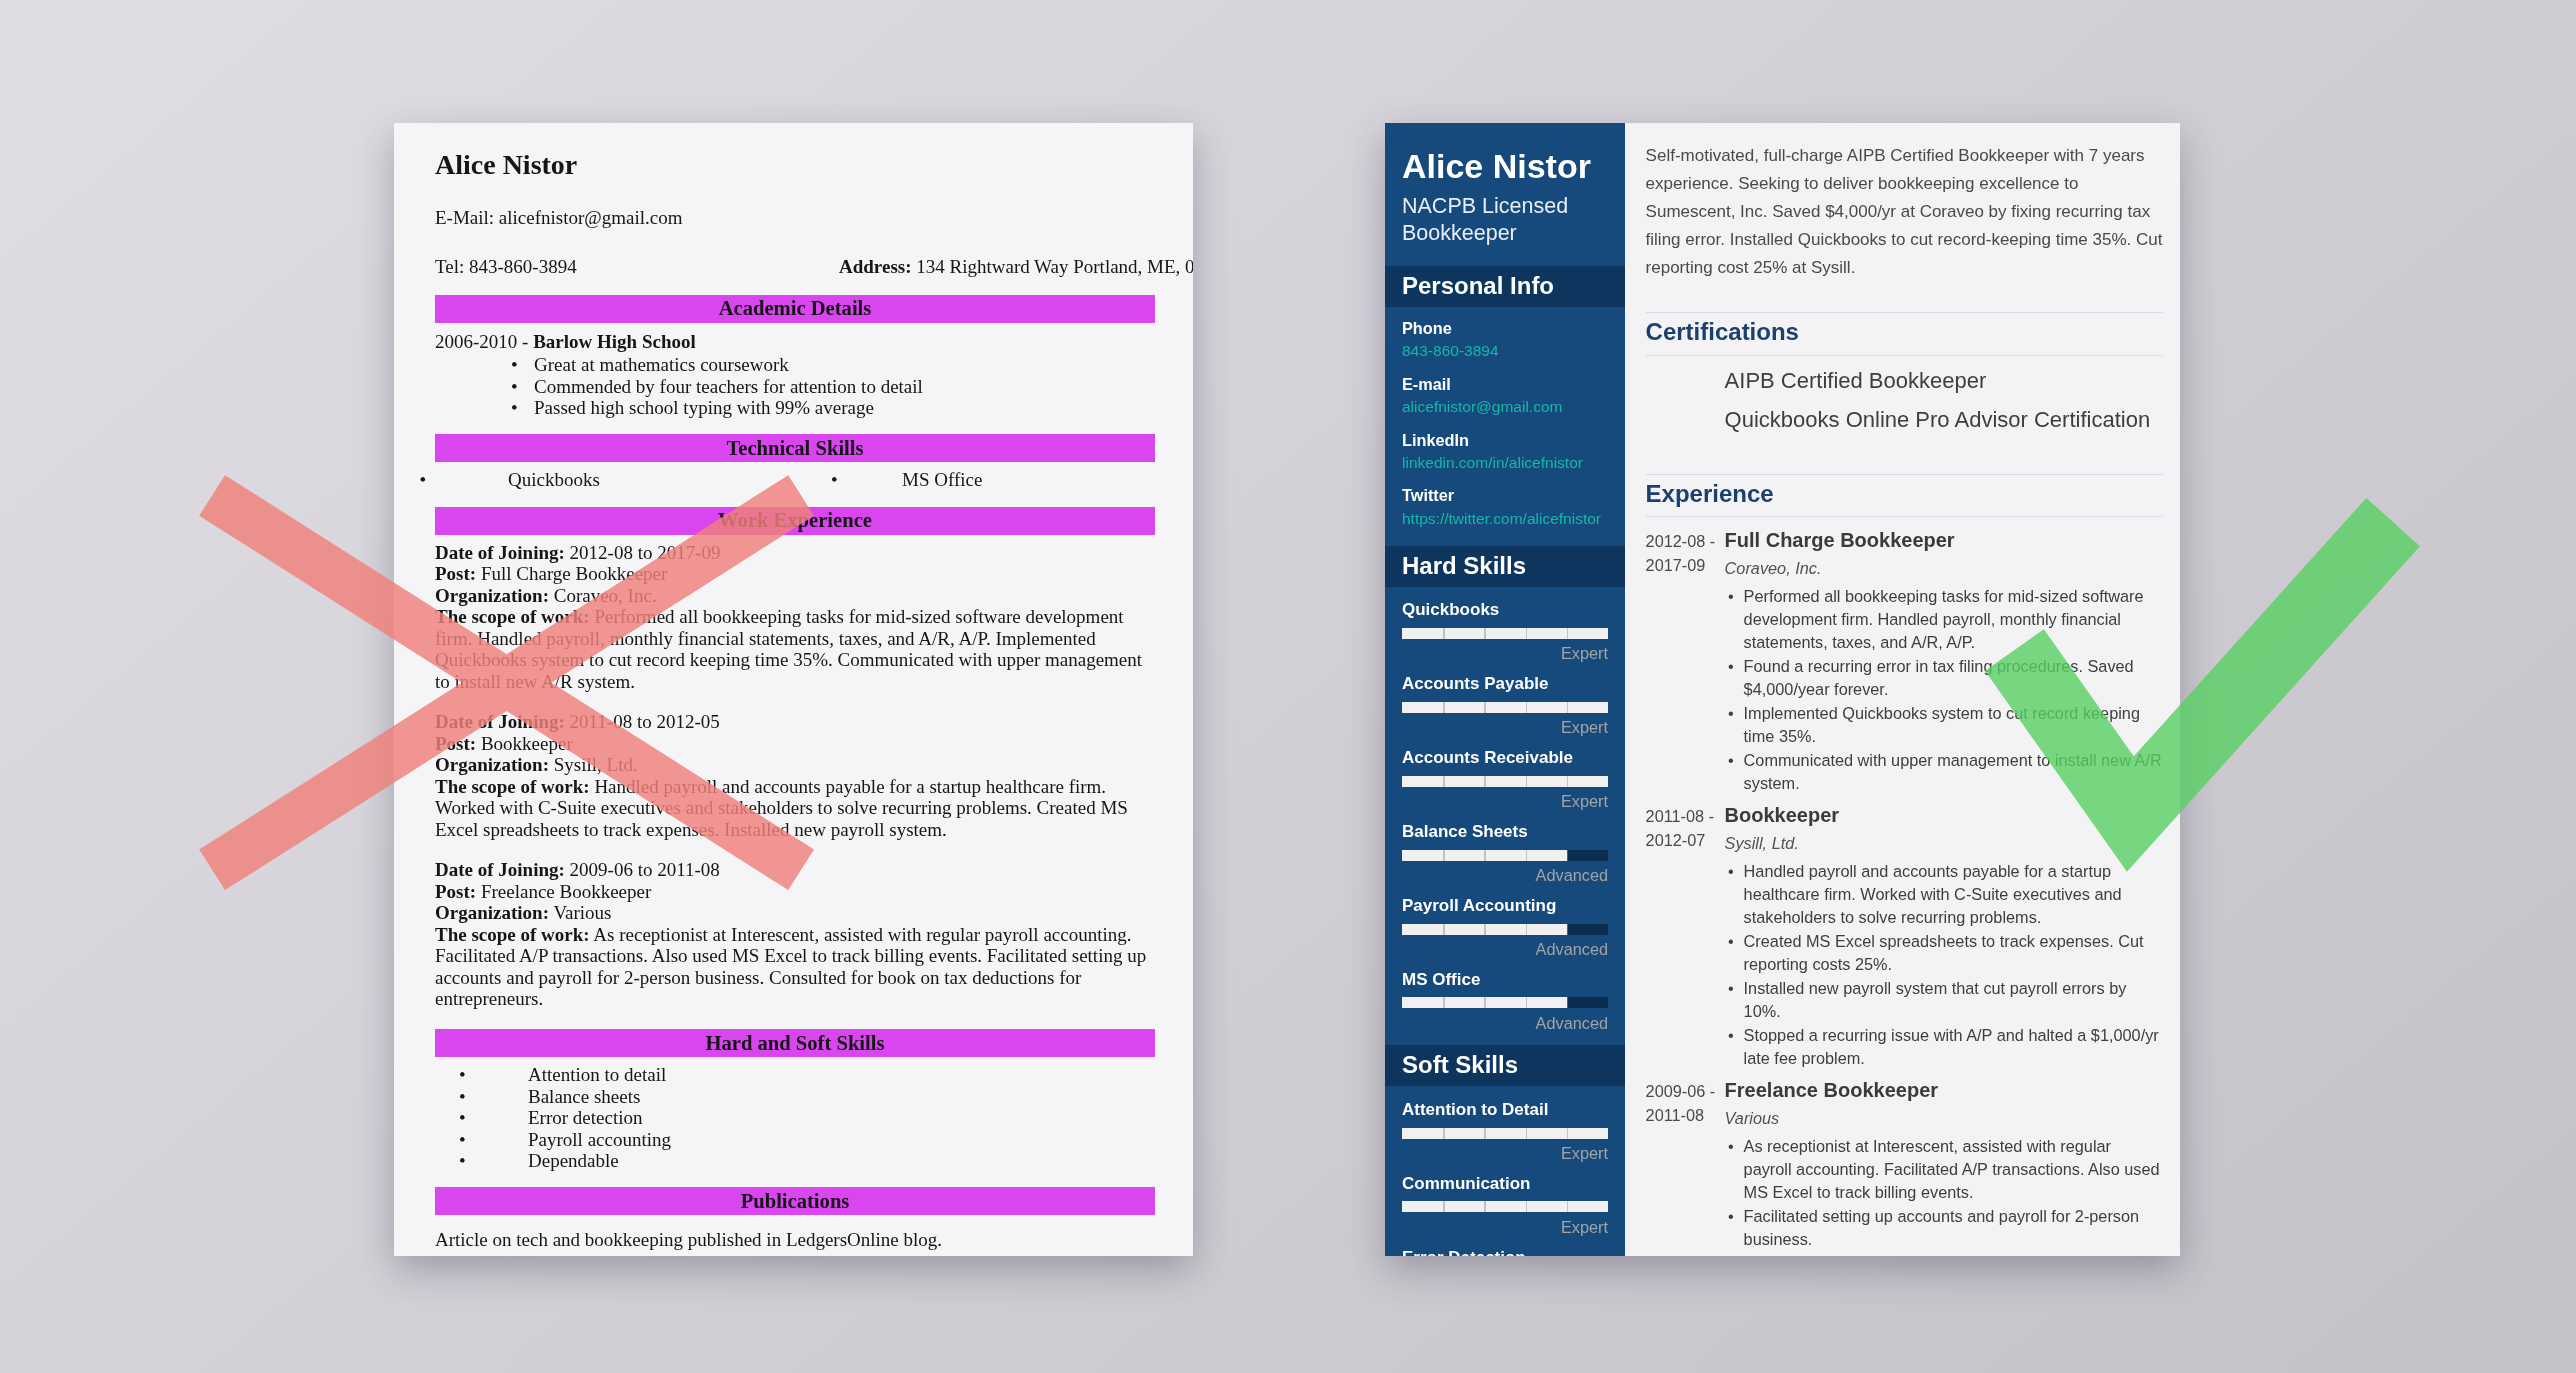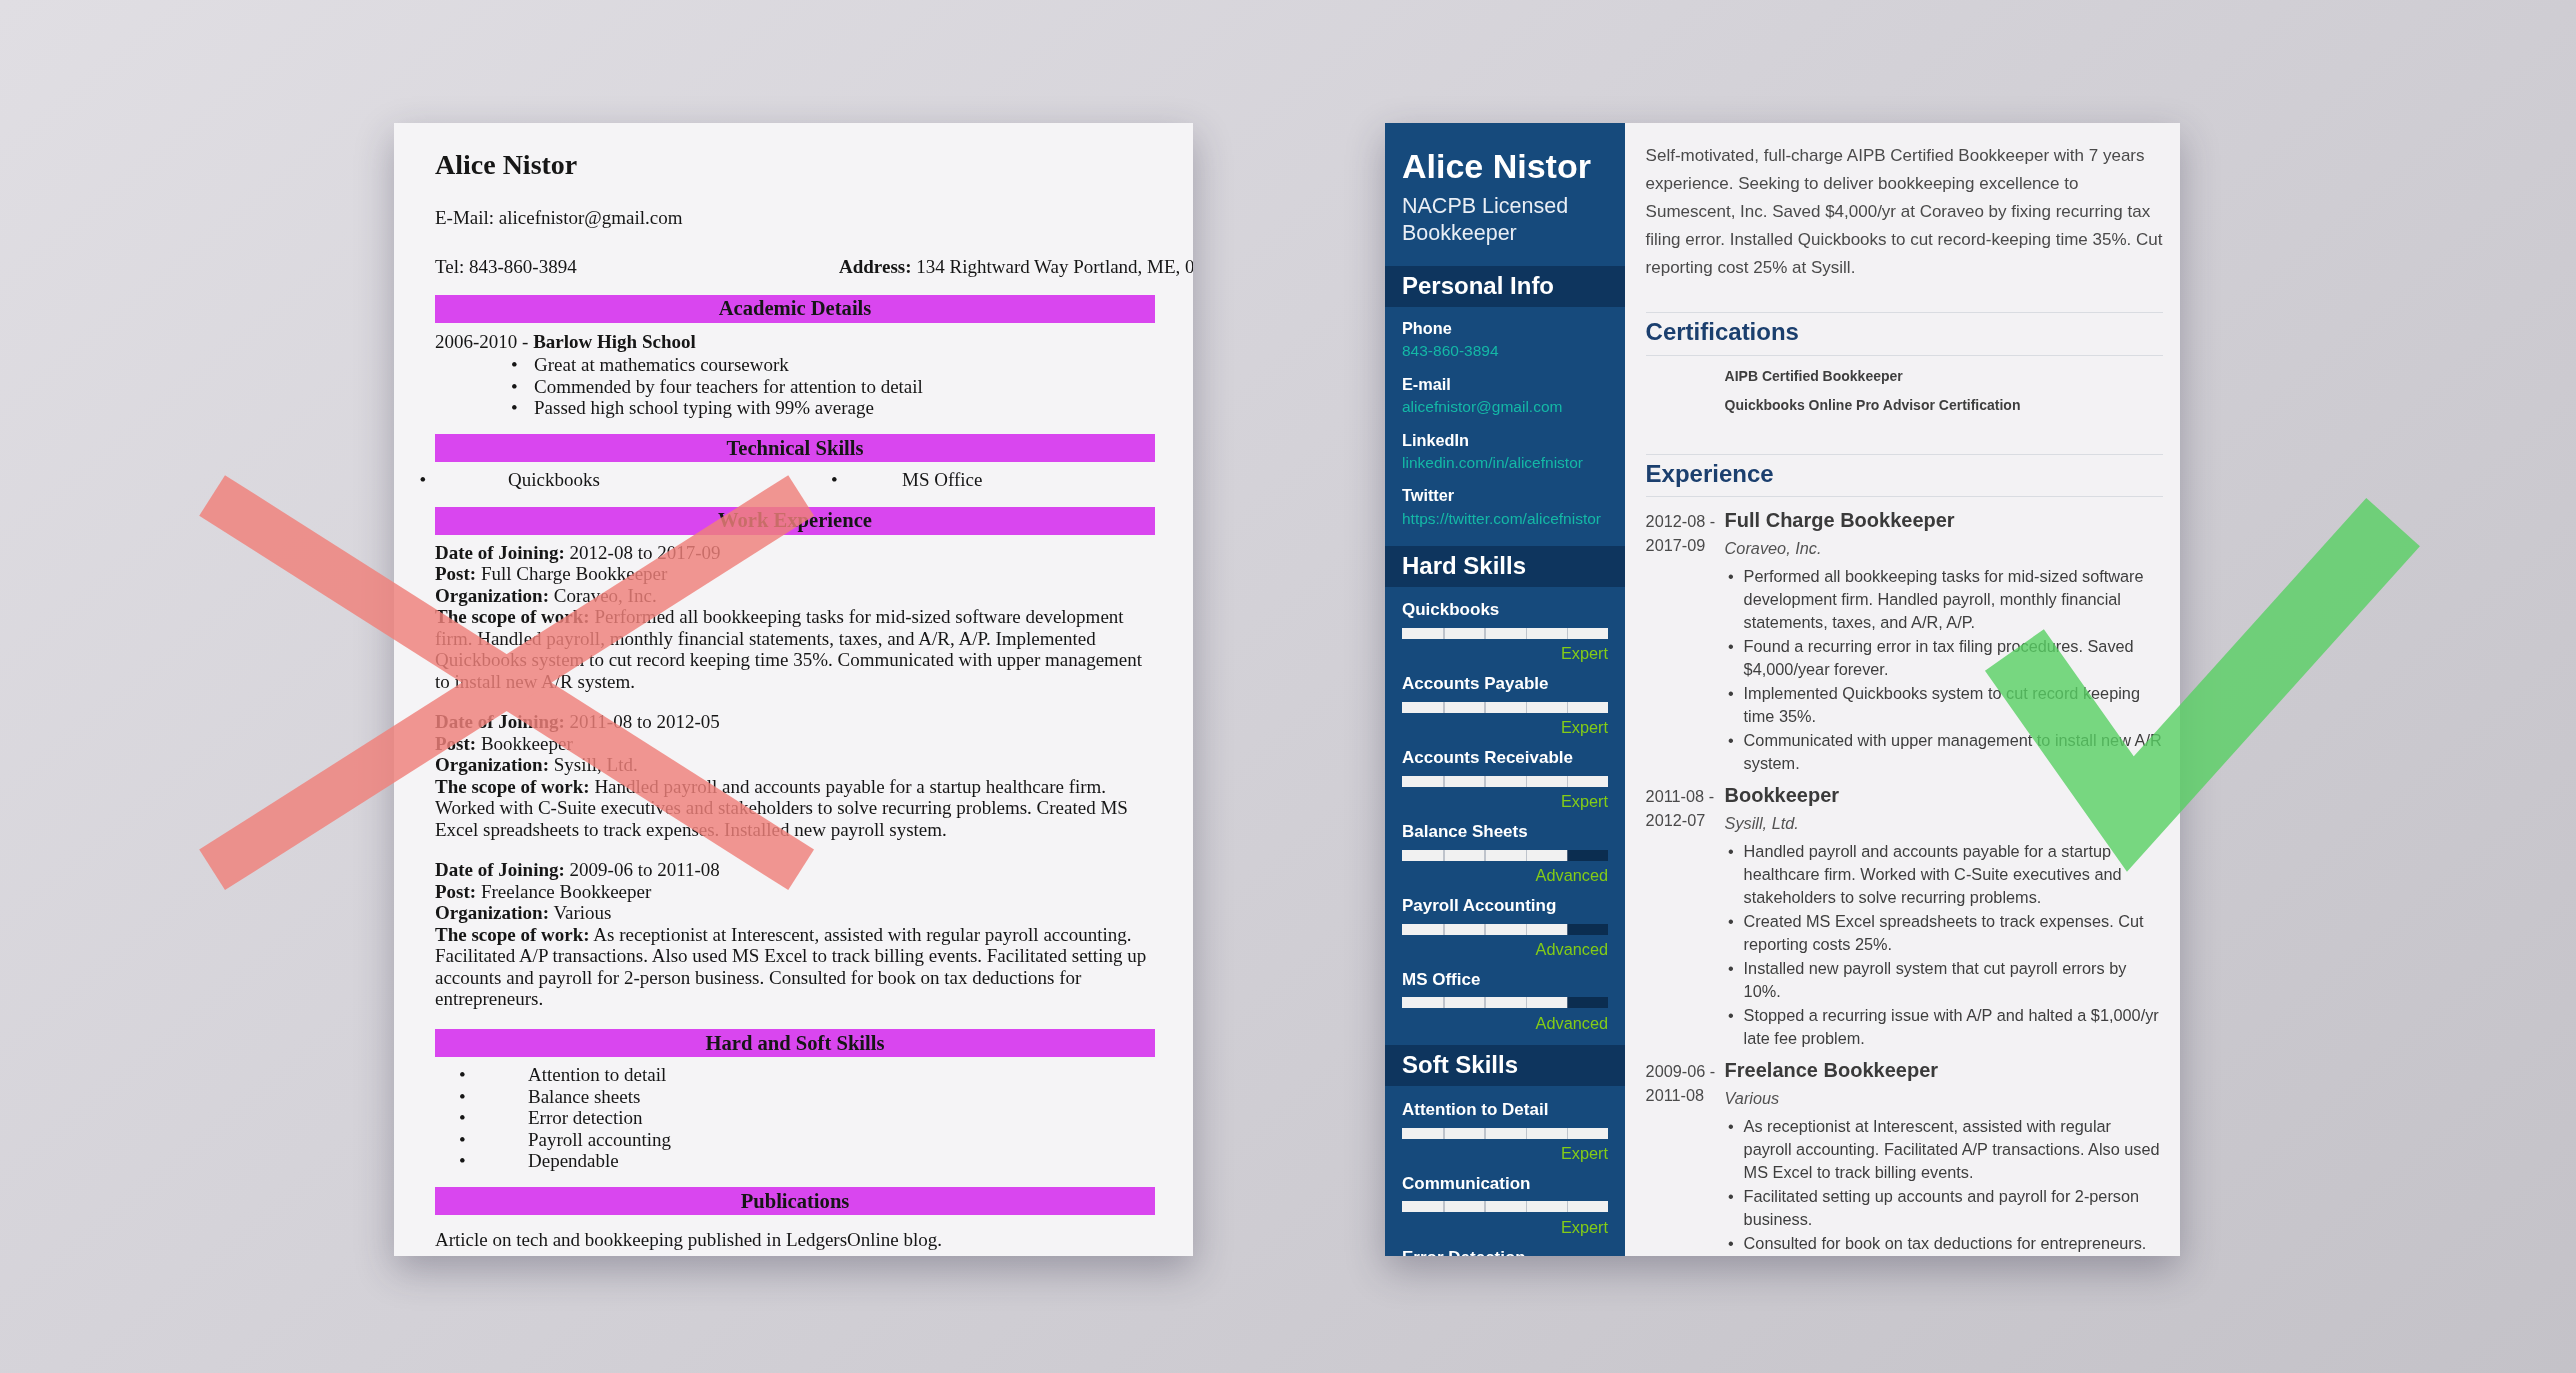--- a/index.html
+++ b/index.html
@@ -52,39 +52,39 @@
   .sb-field{margin-bottom:14.6px;}
   .sb-label{font-size:16.3px;font-weight:bold;margin-bottom:4.3px;}
   .sb-value{font-size:15.5px;color:#14b8a6;}
   .sb-skills{padding:13.7px 17px 1.7px 17px;}
   .skill{margin-bottom:11px;}
   .skill-name{font-size:17px;font-weight:bold;margin-bottom:7.7px;}
   .bar-track{position:relative;height:11px;background:#0b2d50;}
   .bar-fill{height:100%;background:#f1f1f1;}
   .seg{position:absolute;top:0;bottom:0;width:1.7px;background:rgba(140,150,165,.5);}
   .s1{left:20%;} .s2{left:40%;} .s3{left:60%;} .s4{left:80%;}
-  .skill-level{font-size:16.3px;text-align:right;margin-top:5.2px;color:#84cc16;}
+  .skill-level{font-size:16.3px;text-align:right;margin-top:5.2px;color:#a3a3a3;}
   
   .main{flex:1;padding:19px 17px 0 20.6px;overflow:hidden;}
   .summary{font-size:17px;line-height:28px;color:#4a4a4a;padding-bottom:12px;}
   .section{border-top:0.9px solid #d9dce1;padding-top:5px;margin-top:18px;}
   .section-h{
     color:#1b3f6e;font-size:24px;font-weight:bold;
     padding-bottom:8.6px;border-bottom:0.9px solid #d9dce1;margin-bottom:12px;
   }
   .entry{display:flex;margin-bottom:8.6px;}
   .dates{width:79px;flex-shrink:0;font-size:16.3px;line-height:24px;color:#4a4a4a;}
   .entry-body{flex:1;}
   .entry-title{font-size:20px;font-weight:bold;color:#3a3a3a;margin:0 0 6.9px 0;}
   .entry-co{font-size:16.3px;font-style:italic;color:#525252;margin:0 0 6.9px 0;}
   .m-ul{list-style:none;margin:0;padding:0;font-size:16.3px;line-height:23px;}
   .m-ul li{position:relative;padding-left:19px;margin-bottom:0.9px;}
   .m-ul li::before{content:"•";position:absolute;left:3.4px;}
   .indent{margin-left:79px;}
-  .cert-item{font-size:14px;font-weight:bold;margin-bottom:13.7px;}
+  .cert-item{font-size:22px;font-weight:normal;margin-bottom:13.7px;}
   .pad-b{padding-bottom:8.6px;}
   
   .overlay-svg{position:absolute;left:0;top:0;z-index:6;pointer-events:none;}
 </style>
 </head>
 <body>
 
 <div class="page-left">
   <div class="lr-name">Alice Nistor</div>
   <div class="lr-contact">E-Mail: alicefnistor@gmail.com</div>

